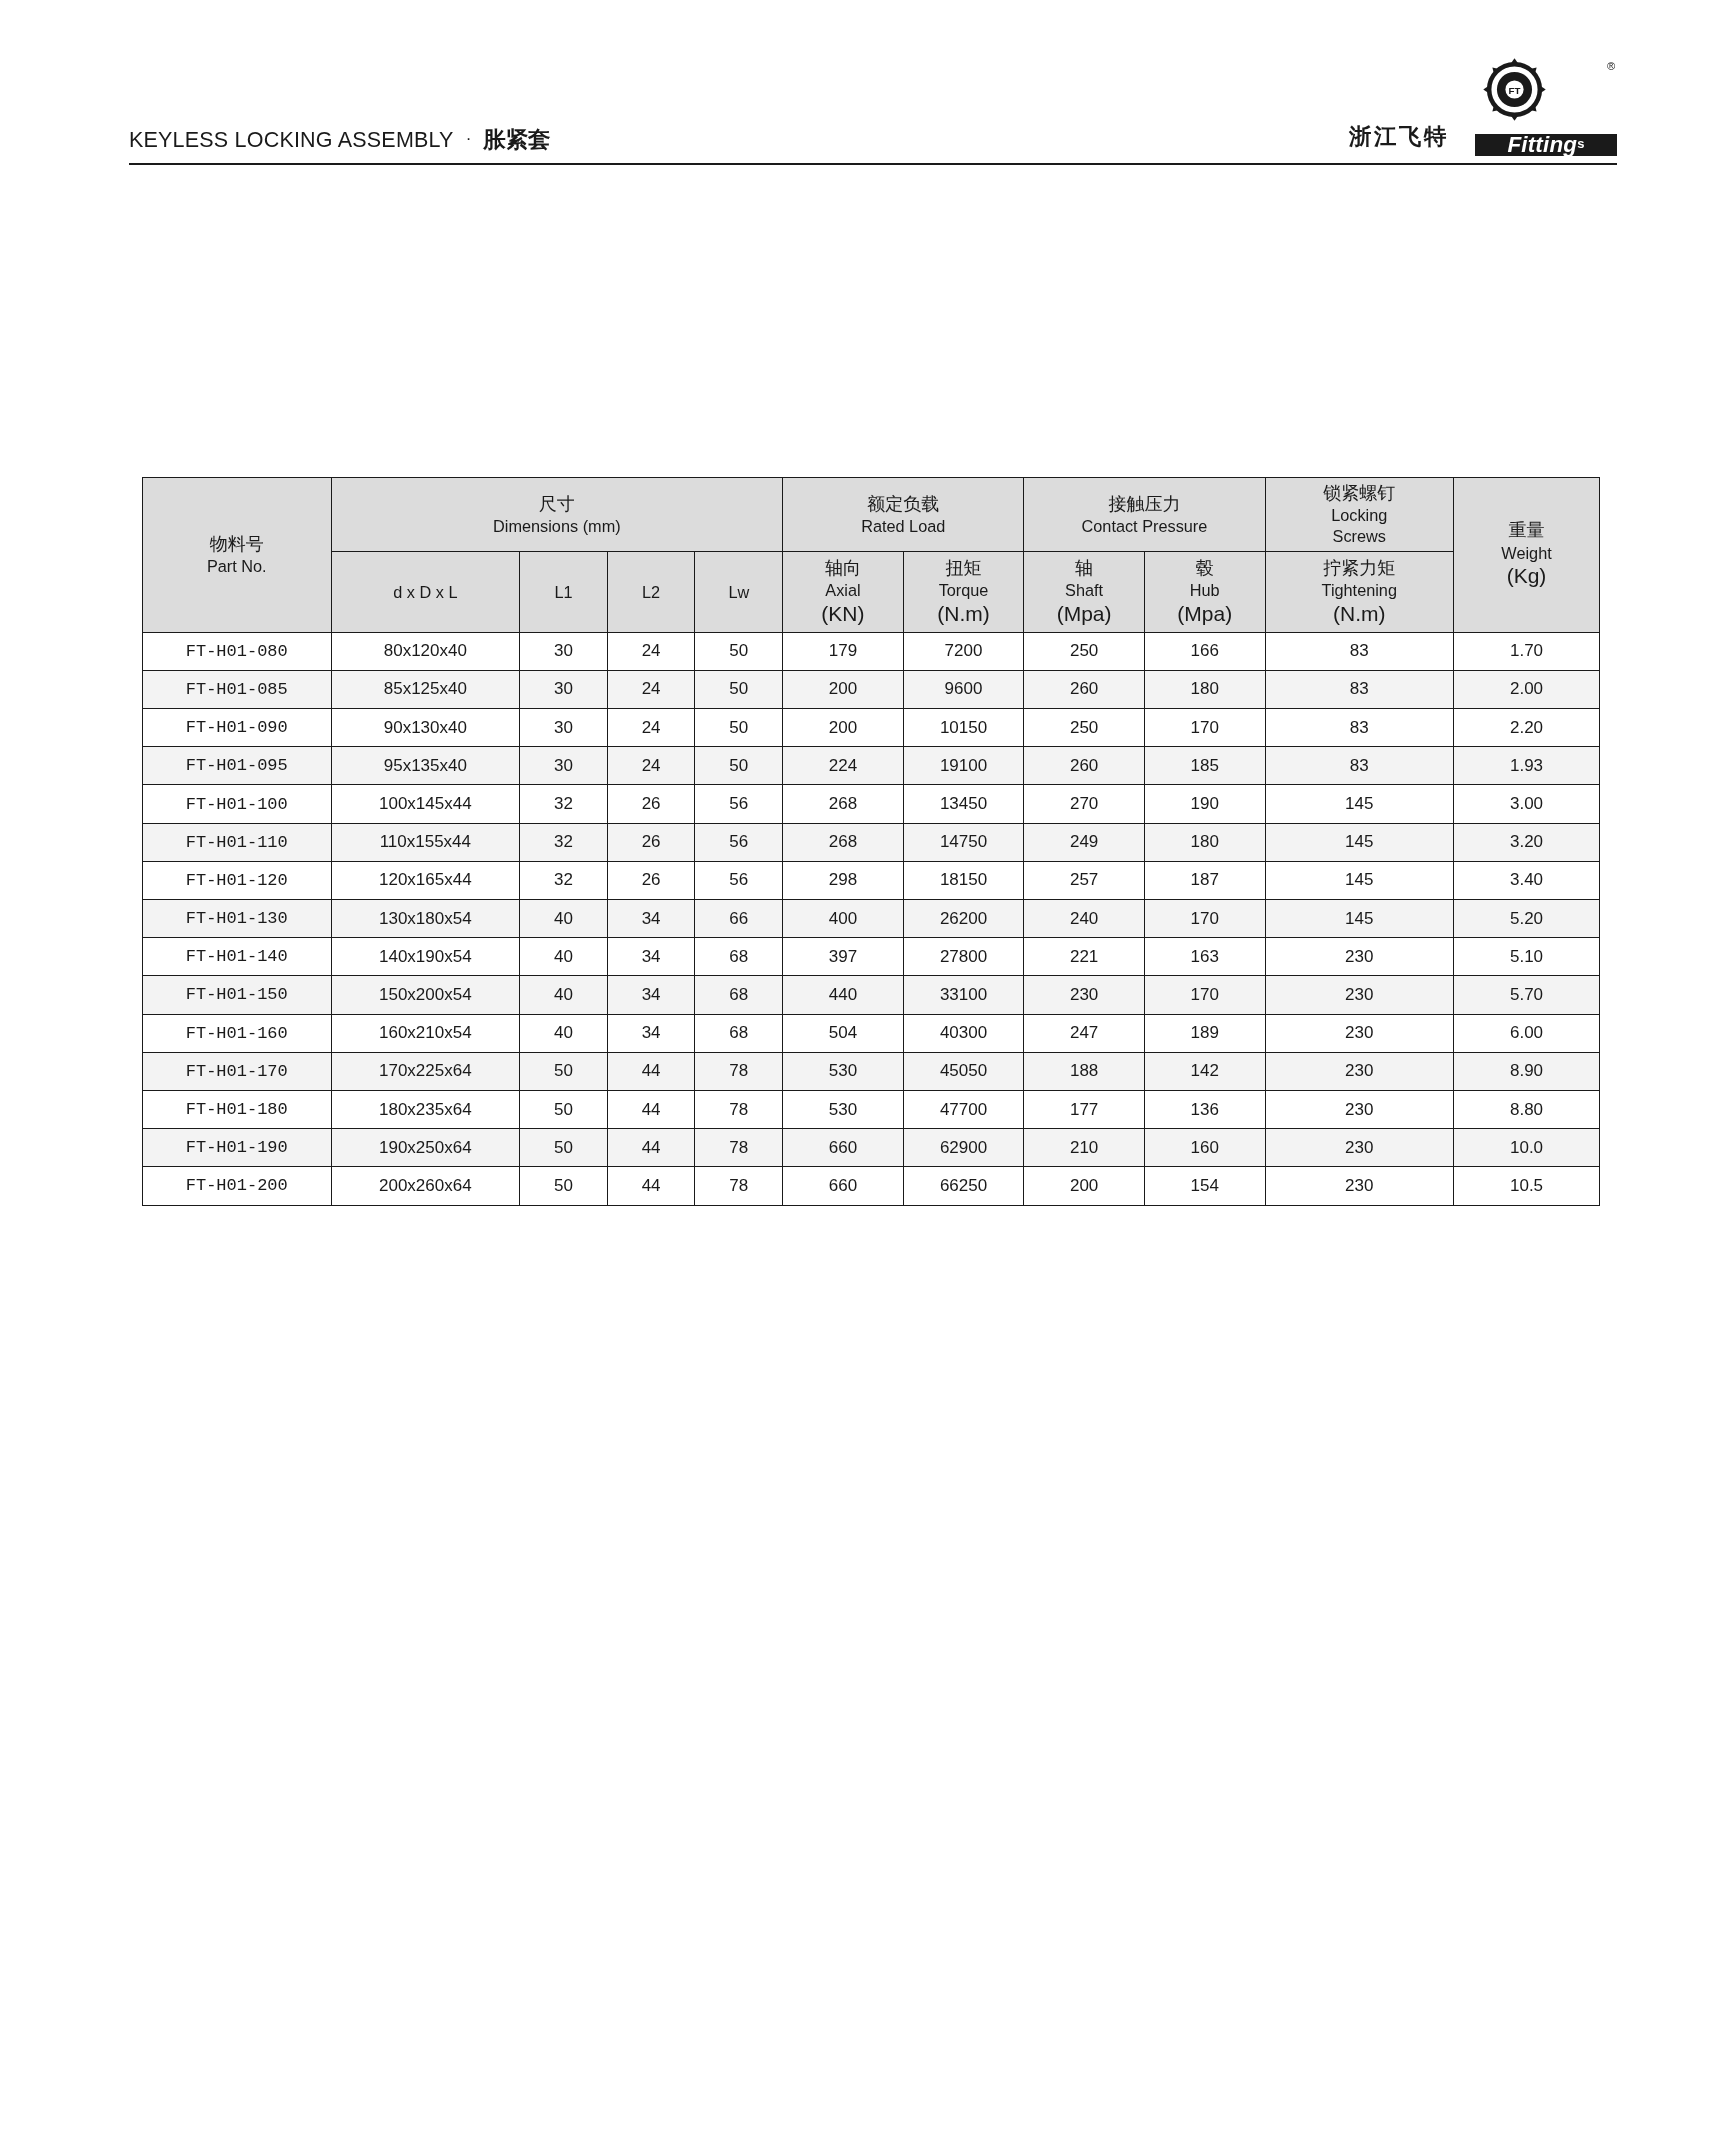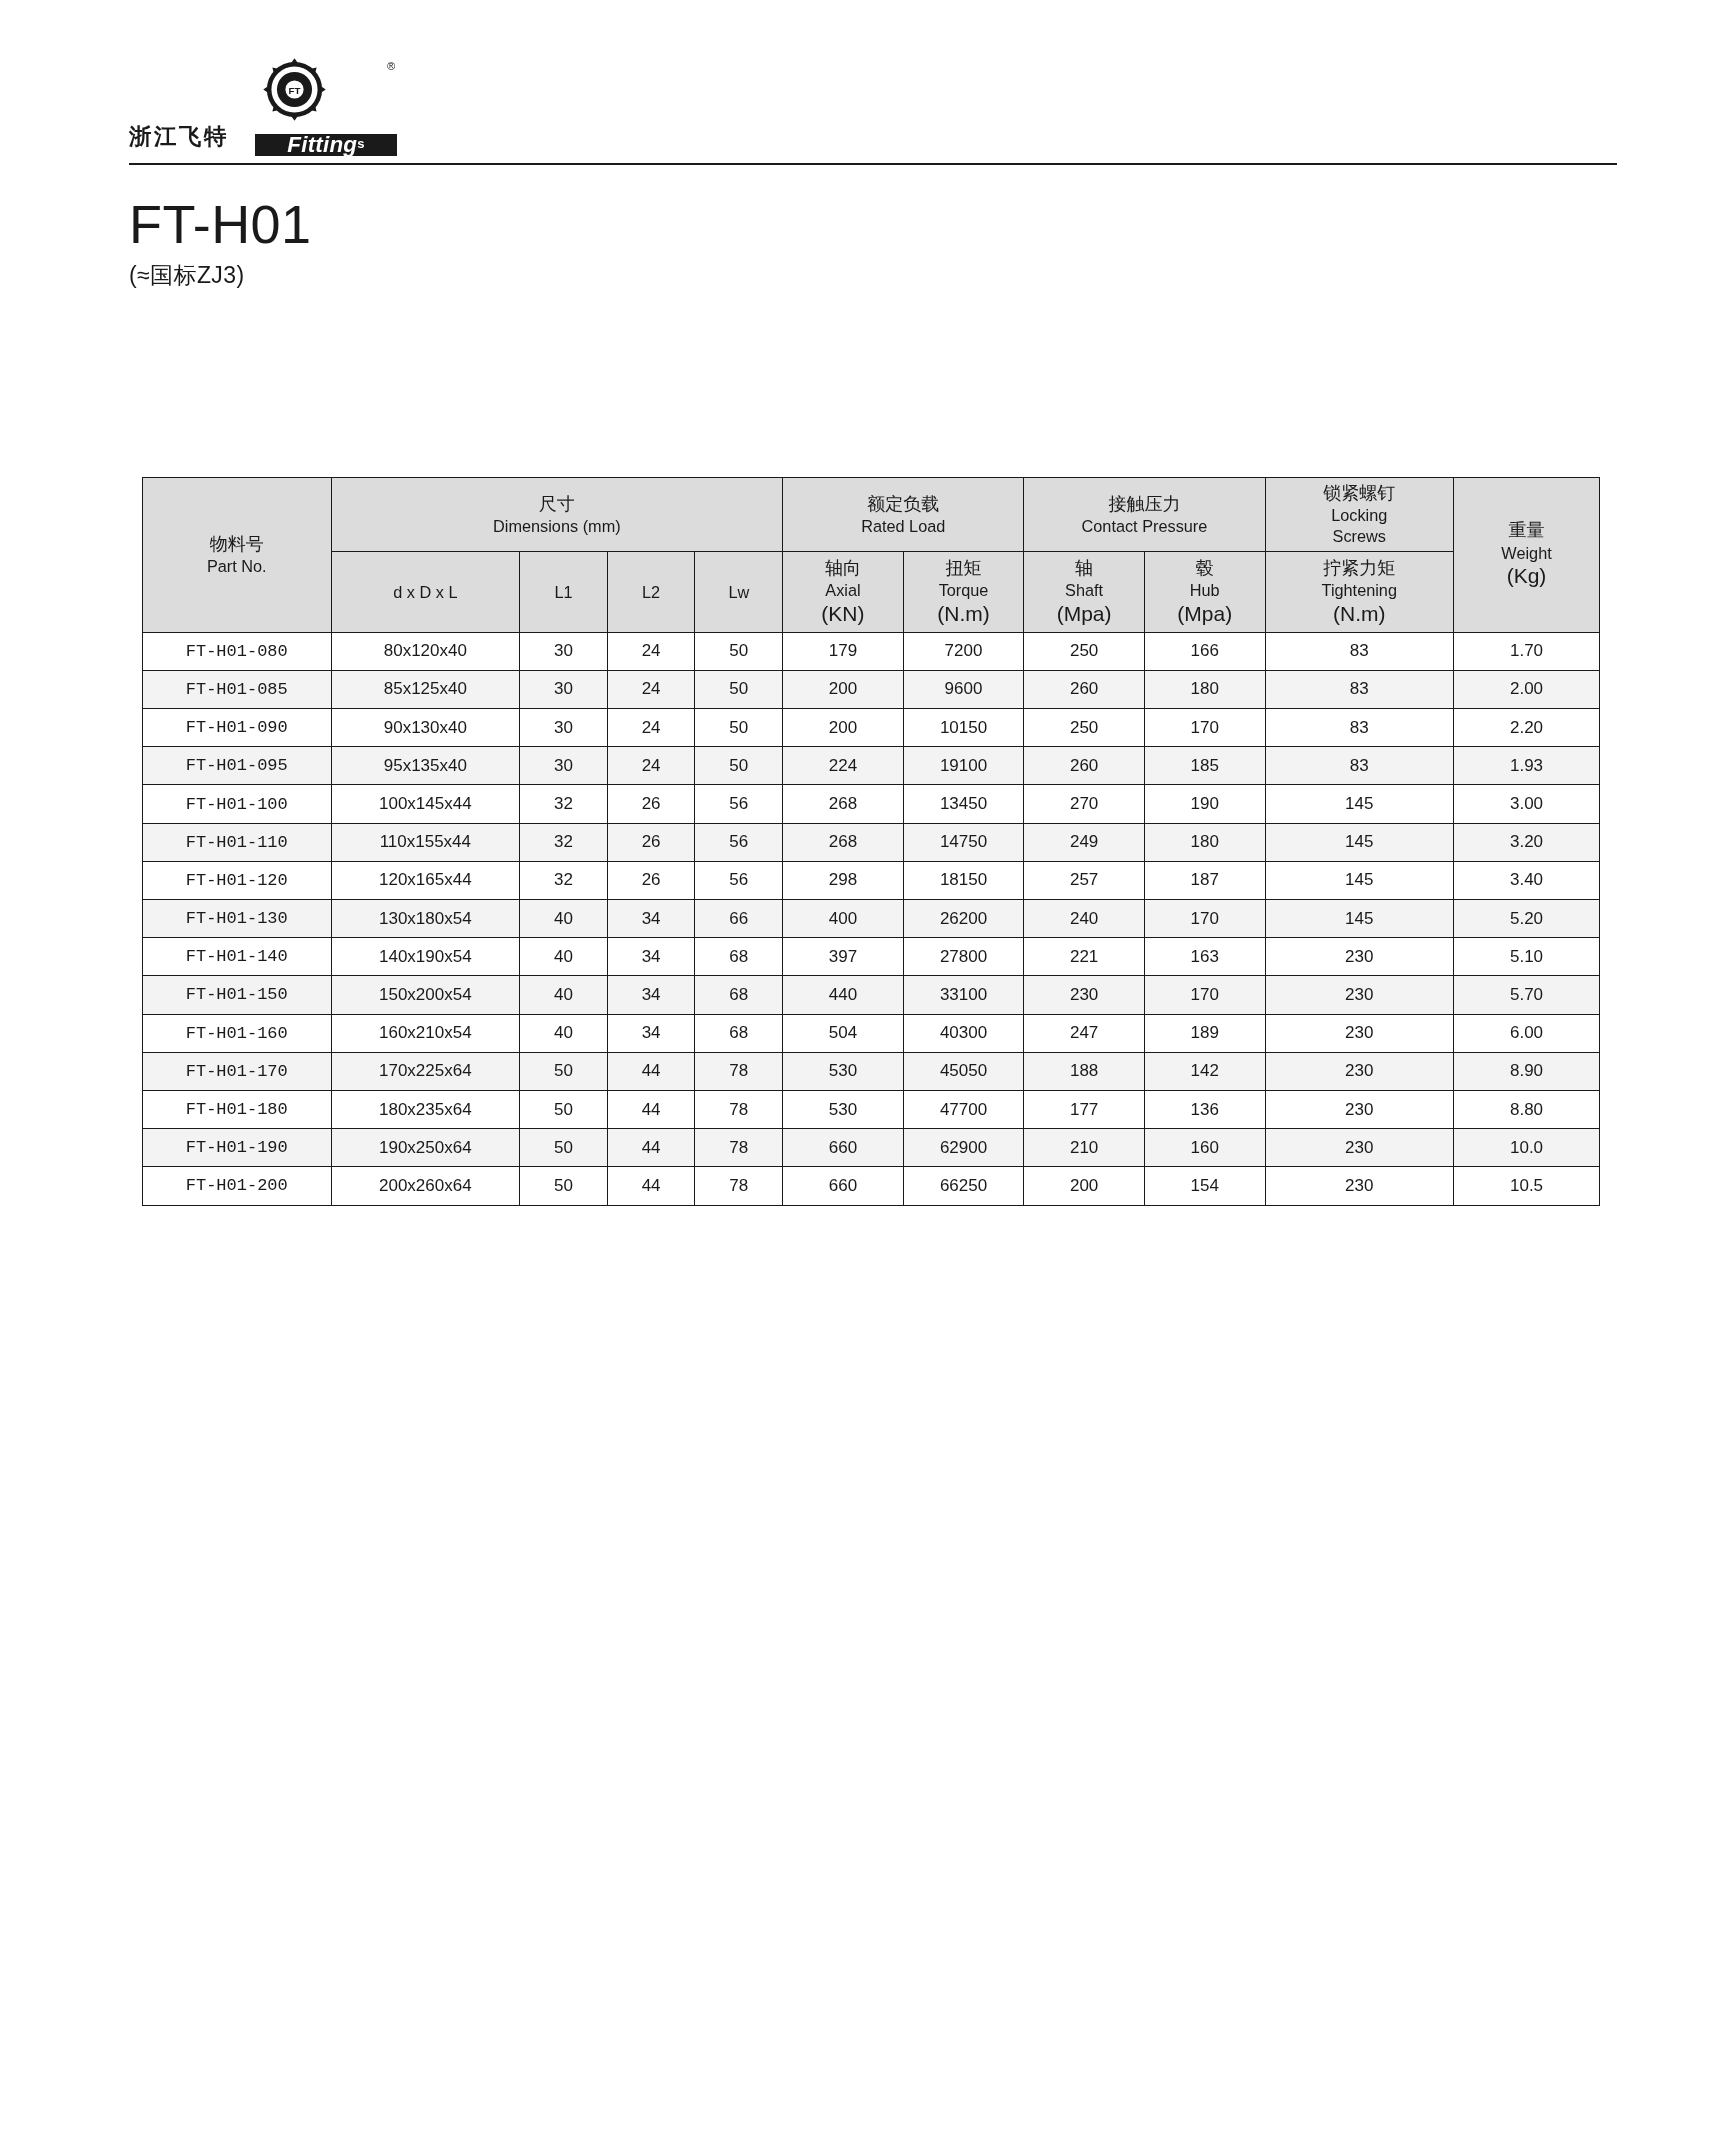--- a/index.html
+++ b/index.html
@@ -221,20 +221,25 @@
   col.c-tgt  { width: 172px; }
   col.c-wt   { width: 133px; }
 </style>
 </head>
 <body>
 
 <div class="page">
 
   <div class="header">
     <div class="header-row">
+      <div class="header-left">
+        <span class="header-en">KEYLESS LOCKING ASSEMBLY</span>
+        <span class="header-dot">·</span>
+        <span class="header-cn">胀紧套</span>
+      </div>
       <div class="header-right">
         <span class="header-brand-cn">浙江飞特</span>
         <div class="logo-block">
           <span class="logo-reg">®</span>
           <div class="logo-mark">
             <svg viewBox="0 0 100 100" width="65" height="65" aria-hidden="true">
               <g fill="#1a1a1a">
                 <path d="M50 2 L57 12 L43 12 Z"></path>
                 <path d="M50 98 L43 88 L57 88 Z"></path>
                 <path d="M2 50 L12 43 L12 57 Z"></path>
@@ -253,24 +258,20 @@
           <div class="logo-wordmark">
             <span>Fitting</span>
               <span class="sub">s</span>
           </div>
         </div>
       </div>
     </div>
     <div class="header-rule"></div>
   </div>
 
-  <div class="title-block">
-    <div class="title-main">FT-H01</div>
-    <div class="title-sub">(≈国标ZJ3)</div>
-  </div>
 
   <div class="watermark">
     <div class="watermark-text">FITTINGS</div>
   </div>
 
   <div class="table-wrap">
     <table class="spec">
       <colgroup>
         <col class="c-part">
           <col class="c-dim">

